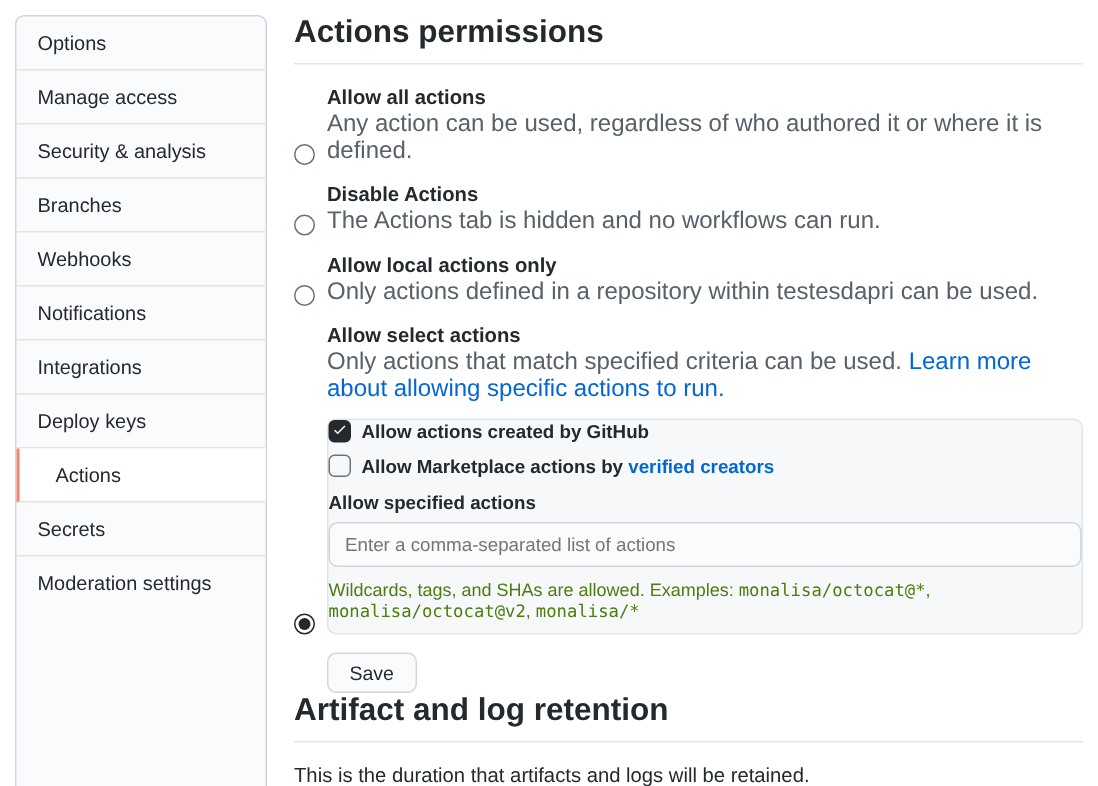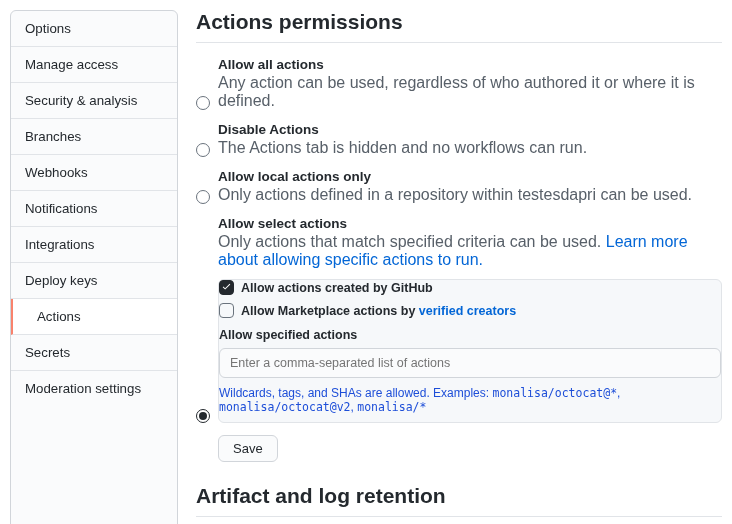--- a/index.html
+++ b/index.html
@@ -19,25 +19,25 @@
   .radio-body .r-desc { font-size: 16px; color: #586069; margin-top: 2px; }
   .link { color: #0366d6; cursor: pointer; }
   .panel { background: #f6f8fa; border: 1px solid #e1e4e8; border-radius: 6px; padding: 0; margin-top: 10px; margin-left: 0; }
   .cb-row { display: flex; align-items: center; margin-bottom: 8px; }
   .cb { width: 15px; height: 15px; border: 1px solid #6a737d; border-radius: 4px; margin-right: 7px; display: inline-flex; align-items: center; justify-content: center; flex: none; }
   .cb.checked { background: #24292e; border-color: #24292e; color: #fff; }
   .cb.checked svg { width: 11px; height: 11px; }
   .cb-label { font-weight: 600; font-size: 12.5px; }
   .panel-sub { font-weight: 600; font-size: 12.5px; margin-top: 10px; margin-bottom: 6px; }
   .textbox { width: 100%; border: 1px solid #d1d5da; border-radius: 6px; padding: 7px 10px; font-size: 12.5px; color: #6a737d; background: #fafbfc; }
-  .hint { font-size: 12px; color: #1d4ed8; margin-top: 8px; margin-bottom: 8px; }
+  .hint { font-size: 12px; color: #4d7c0f; margin-top: 8px; margin-bottom: 8px; }
   .hint code { font-family: SFMono-Regular,Consolas,Menlo,monospace; font-size: 11.5px; }
   .btn { display: inline-block; padding: 5px 14px; border: 1px solid #d1d5da; border-radius: 6px; background: #fafbfc; font-size: 13px; font-weight: 500; cursor: pointer; }
   .save-wrap { margin-top: 10px; margin-left: 22px; }
-  h2.section2 { margin-top: 22px; }
+  h2.section2 { }
   .retain-desc { font-size: 13.5px; margin: 10px 0 12px; }
 </style>
 </head>
 <body>
 
 <div class="container">
   <div class="sidebar">
     <div class="sidebar-item">Options</div>
     <div class="sidebar-item">Manage access</div>
     <div class="sidebar-item">Security &amp; analysis</div>

